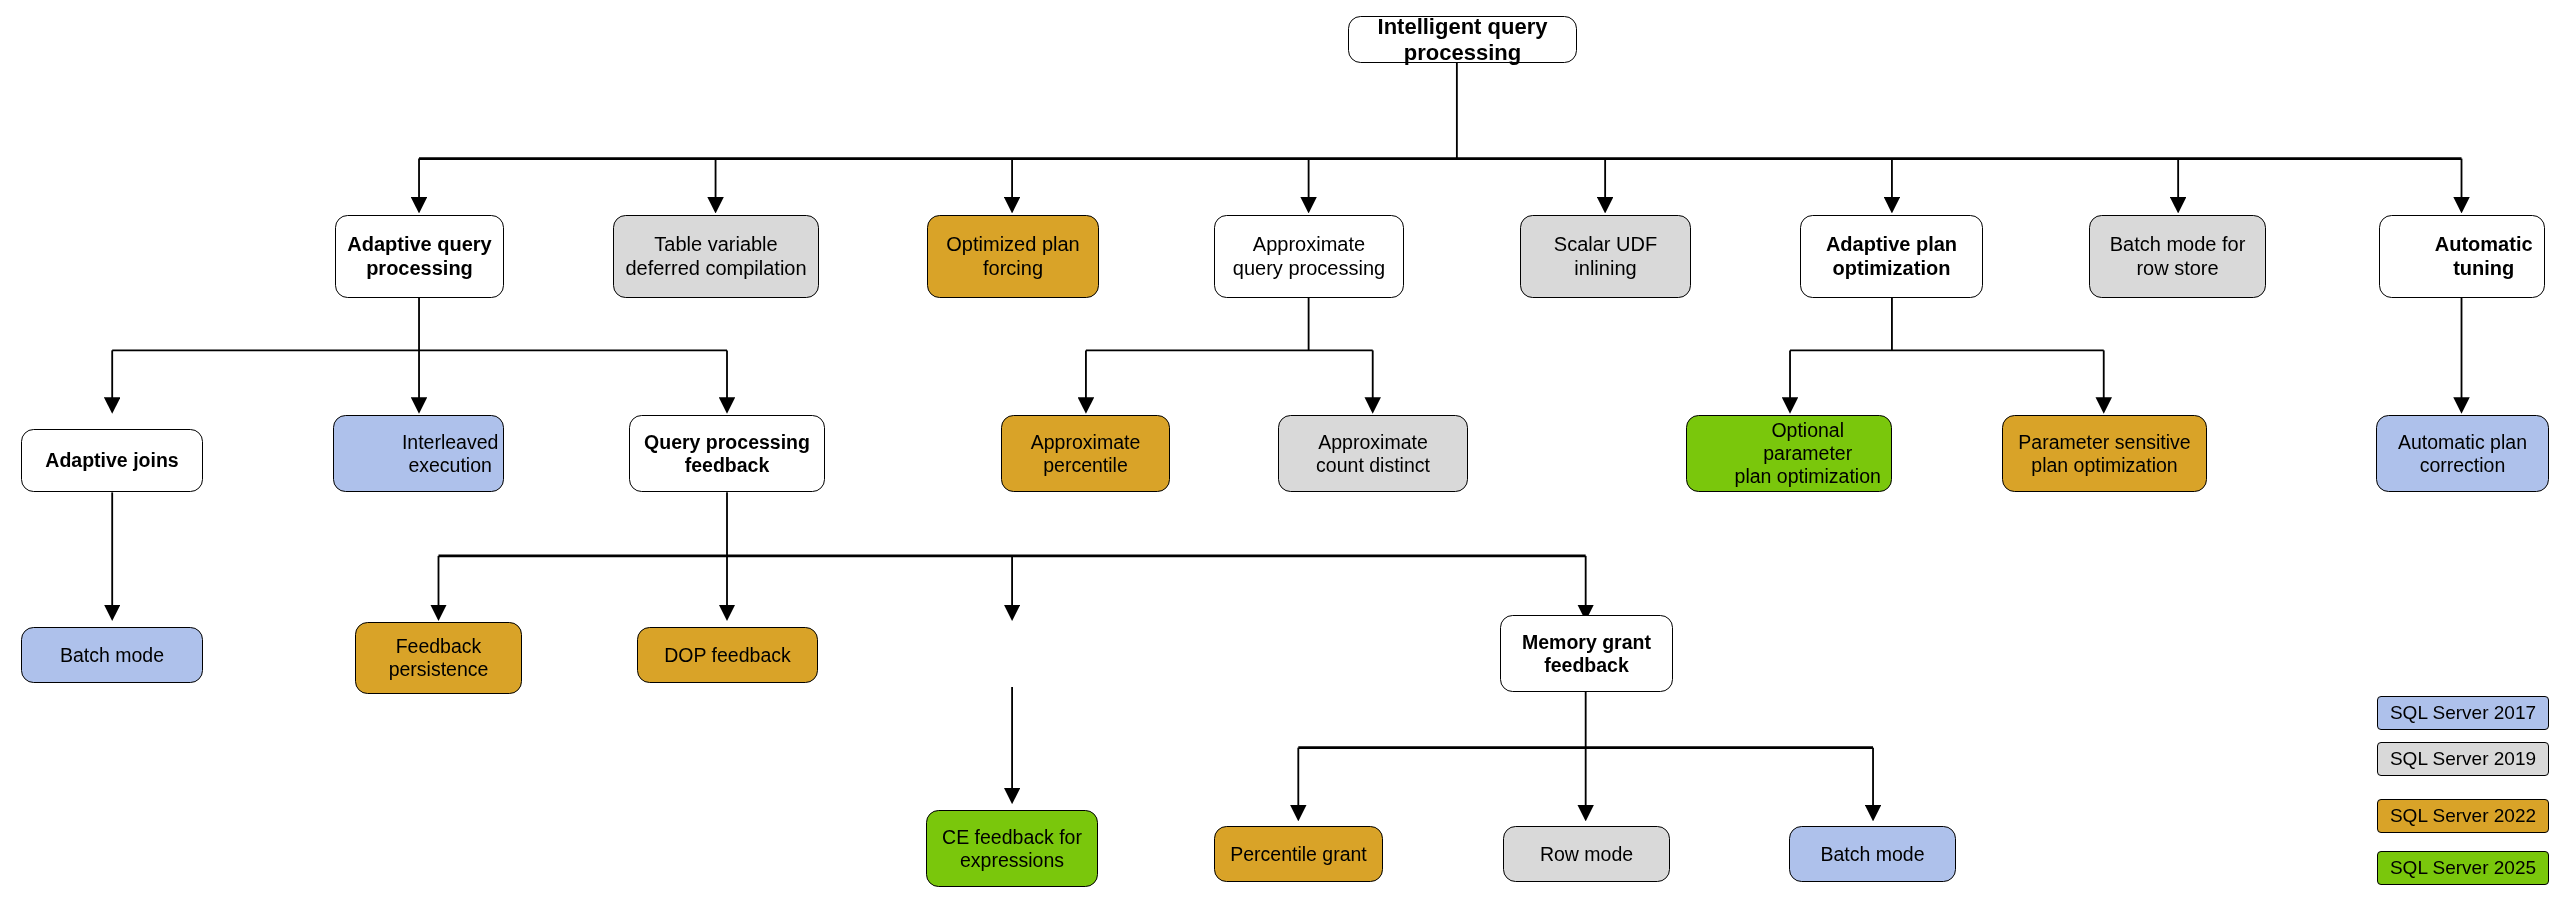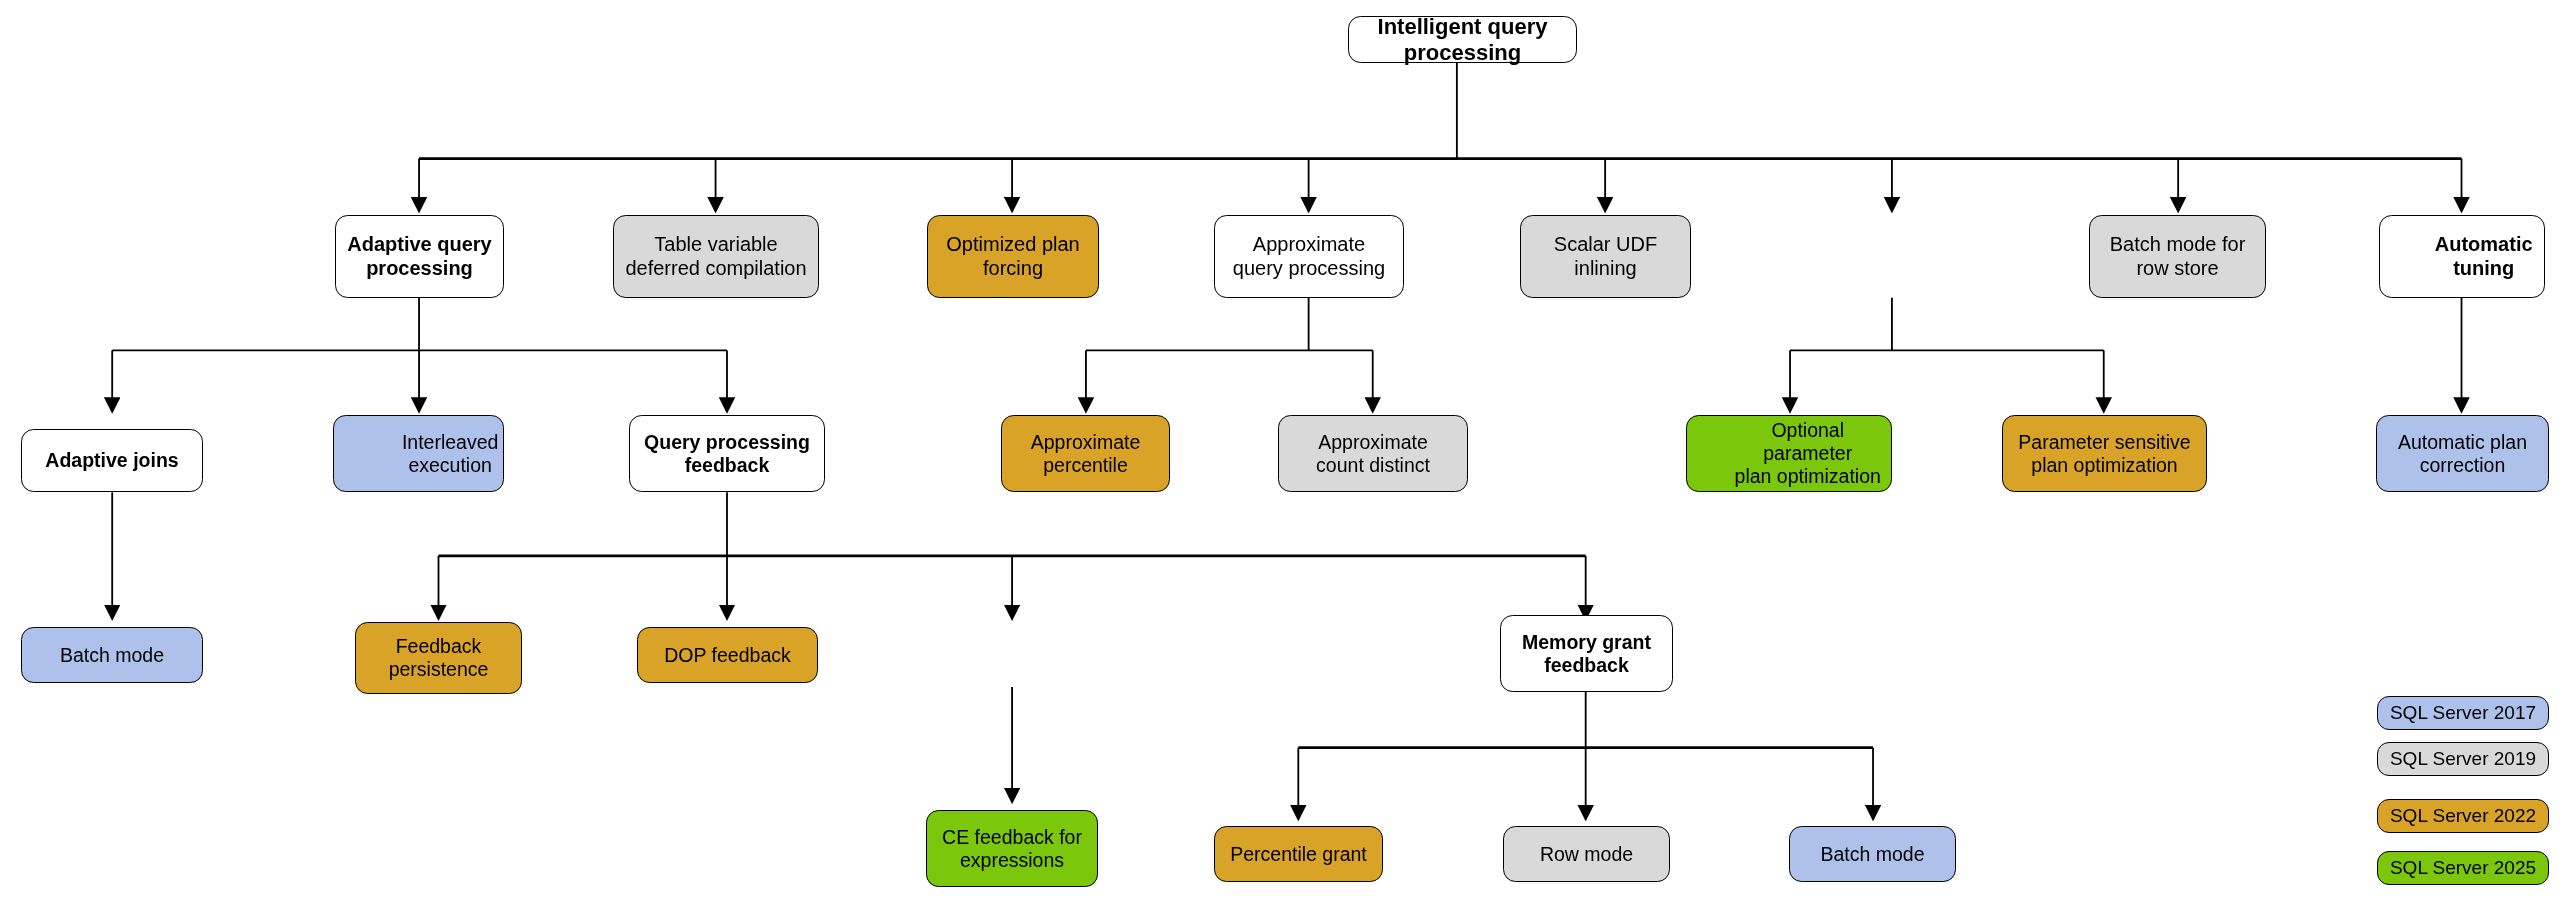--- a/index.html
+++ b/index.html
@@ -53,21 +53,21 @@
   .lvl2       { font-size: 20px; font-weight: 700; }
   .lvl2 .alt  { font-weight: 400; }
   .lvl3       { font-size: 19.5px; }
   .lvl4       { font-size: 19.5px; }
   .lvl5       { font-size: 19.5px; }
   .bold       { font-weight: 700; }
   .legend-item {
     position: absolute;
     box-sizing: border-box;
     border: 1.7px solid #000000;
-    border-radius: 12px;
+    border-radius: 4px;
     display: flex;
     align-items: center;
     justify-content: center;
     font-size: 19px;
     font-family: "Liberation Sans", sans-serif;
     color: #000000;
     z-index: 2;
   }
 </style>
 </head>
@@ -156,20 +156,24 @@
   <div class="node lvl2 fill-white" style="left:1214px; top:215px; width:190px; height:83px;">
     <span class="node-label alt">Approximate
 query processing</span>
   </div>
 
   <div class="node lvl2 fill-gray" style="left:1520px; top:215px; width:171px; height:83px;">
     <span class="node-label alt">Scalar UDF
 inlining</span>
   </div>
 
+  <div class="node lvl2 fill-white" style="left:1800px; top:215px; width:183px; height:83px;">
+    <span class="node-label">Adaptive plan
+optimization</span>
+  </div>
 
   <div class="node lvl2 fill-gray" style="left:2089px; top:215px; width:177px; height:83px;">
     <span class="node-label alt">Batch mode for
 row store</span>
   </div>
 
   <div class="node lvl2 fill-white" style="left:2379px; top:215px; width:166px; height:83px;padding-left:48px;">
     <span class="node-label">Automatic
 tuning</span>
   </div>

